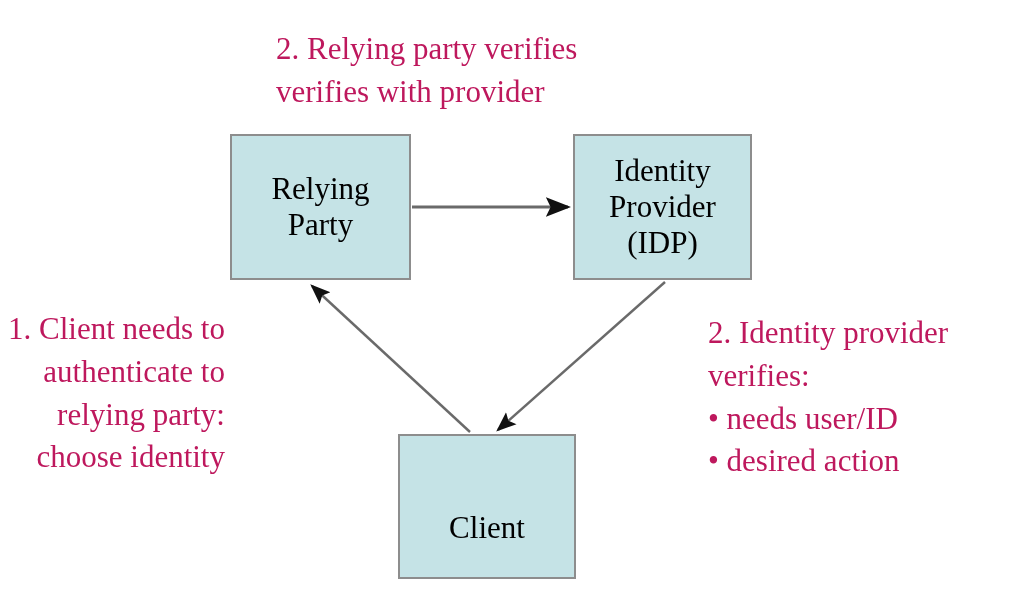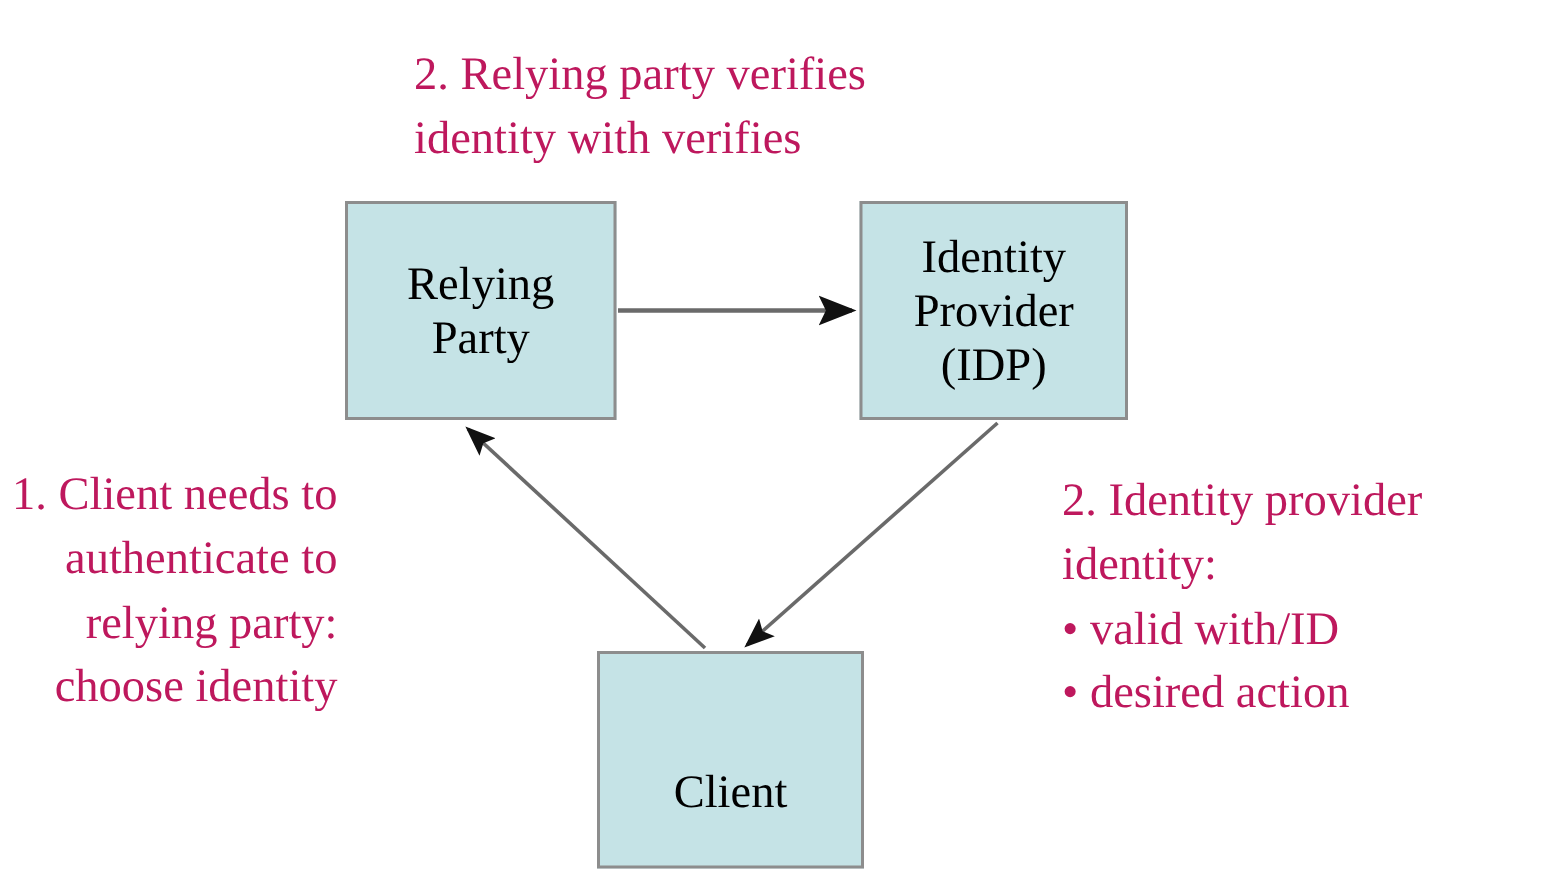--- a/index.html
+++ b/index.html
@@ -92,30 +92,30 @@
     <span class="line">Provider</span>
     <span class="line">(IDP)</span>
   </div>
 
   <div class="node" id="node-client">
     <span class="line">Client</span>
   </div>
 
   <div class="note" id="note-step2">
     <span class="line">2. Relying party verifies</span>
-    <span class="line">identity with verifies</span>
+    <span class="line">verifies with provider</span>
   </div>
 
   <div class="note" id="note-step1">
     <span class="line">1. Client needs to</span>
     <span class="line">authenticate to</span>
     <span class="line">relying party:</span>
     <span class="line">choose identity</span>
   </div>
 
   <div class="note" id="note-step3">
     <span class="line">2. Identity provider</span>
-    <span class="line">identity:</span>
-    <span class="line bullet-line">• valid with/ID</span>
+    <span class="line">verifies:</span>
+    <span class="line bullet-line">• needs user/ID</span>
     <span class="line bullet-line">• desired action</span>
   </div>
 
 </div>
 
 </body></html>

